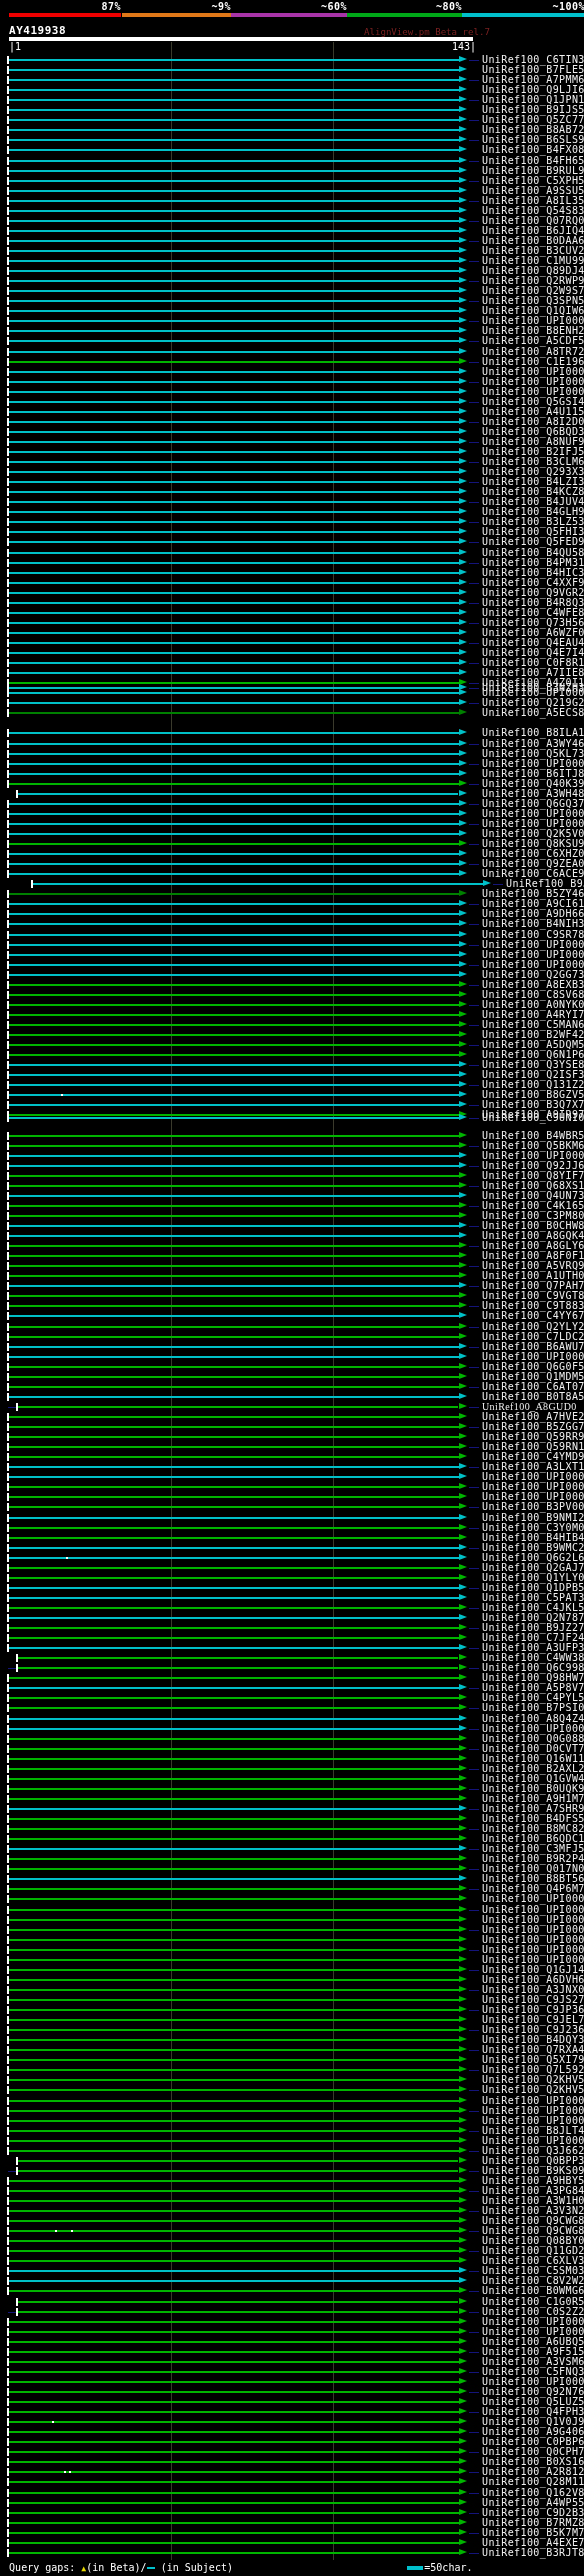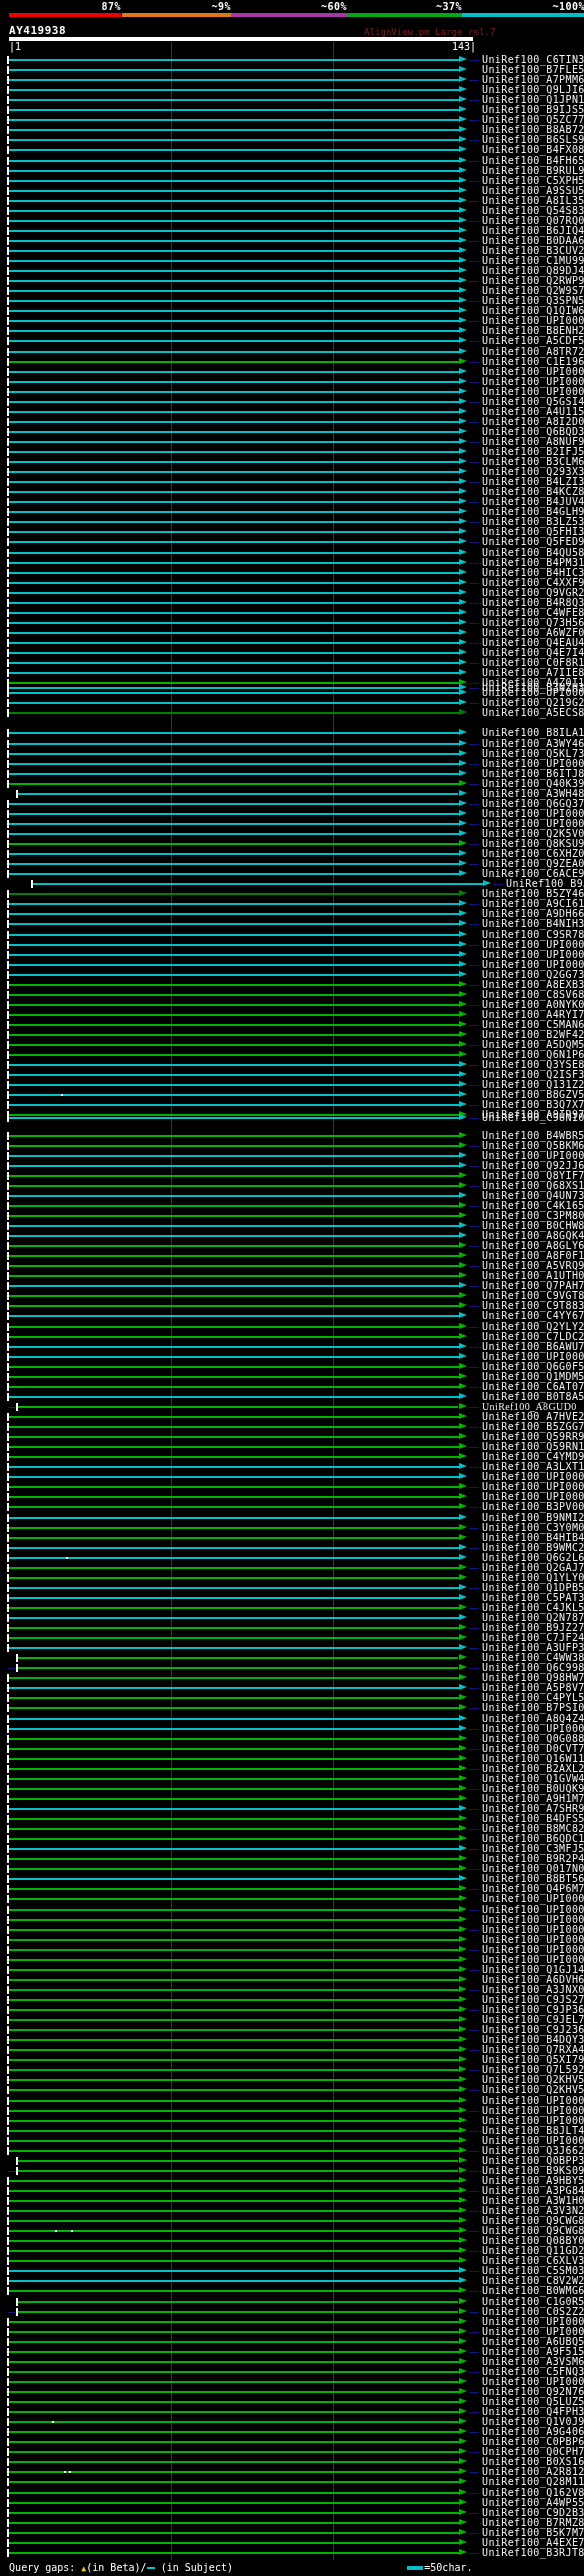--- a/index.html
+++ b/index.html
@@ -36,27 +36,27 @@
 <body>
 
 <div id="scale-bar">
     <div class="scale-seg" style="left: 9.1px; width: 112px; background: rgb(240, 0, 0);"></div>
     <div class="scale-label" style="left: 48px;">87%</div>
     <div class="scale-seg" style="left: 122px; width: 110px; background: rgb(224, 120, 24);"></div>
     <div class="scale-label" style="left: 158px;">~9%</div>
     <div class="scale-seg" style="left: 231px; width: 116px; background: rgb(168, 52, 168);"></div>
     <div class="scale-label" style="left: 274px;">~60%</div>
     <div class="scale-seg" style="left: 347px; width: 115px; background: rgb(0, 168, 24);"></div>
-    <div class="scale-label" style="left: 389px;">~37%</div>
+    <div class="scale-label" style="left: 389px;">~80%</div>
     <div class="scale-seg" style="left: 462px; width: 122px; background: rgb(0, 192, 204);"></div>
     <div class="scale-label" style="left: 512px;">~100%</div>
   </div>
 
 <div id="query-name">AY419938</div>
-<div id="watermark">AlignView.pm Large rel.7</div>
+<div id="watermark">AlignView.pm Beta rel.7</div>
 <div id="query-bar"></div>
 <div id="ruler-left">|1</div>
 <div id="ruler-right">143|</div>
 
 <div id="gridlines">
     <div class="gridline" style="left: 171px; background: rgb(58, 58, 44);"></div>
     <div class="gridline" style="left: 333px; background: rgb(58, 58, 44);"></div>
   </div>
 
 <div id="rows">

